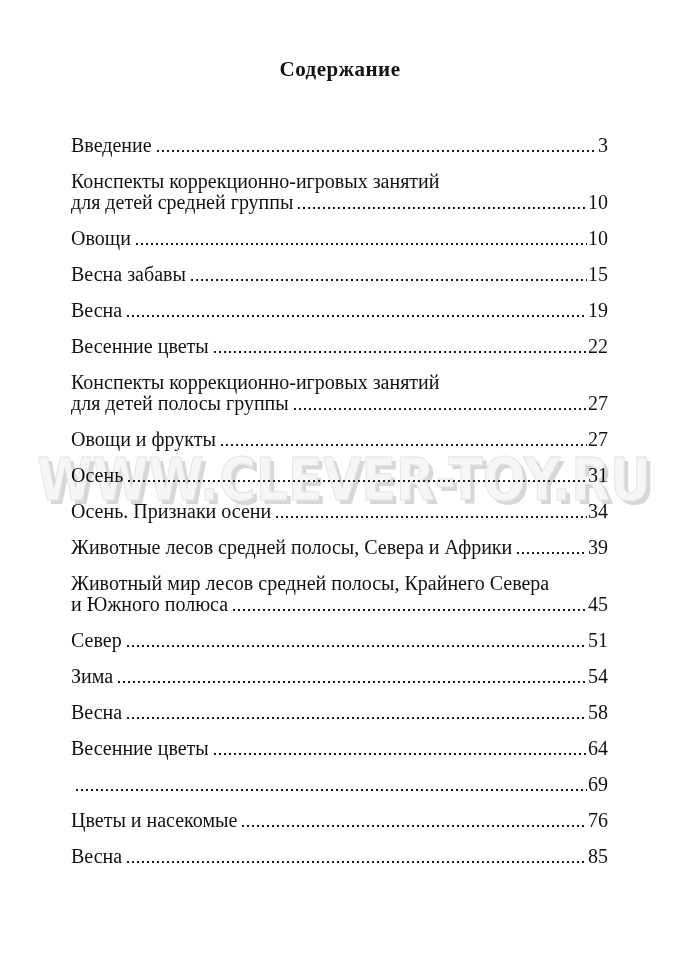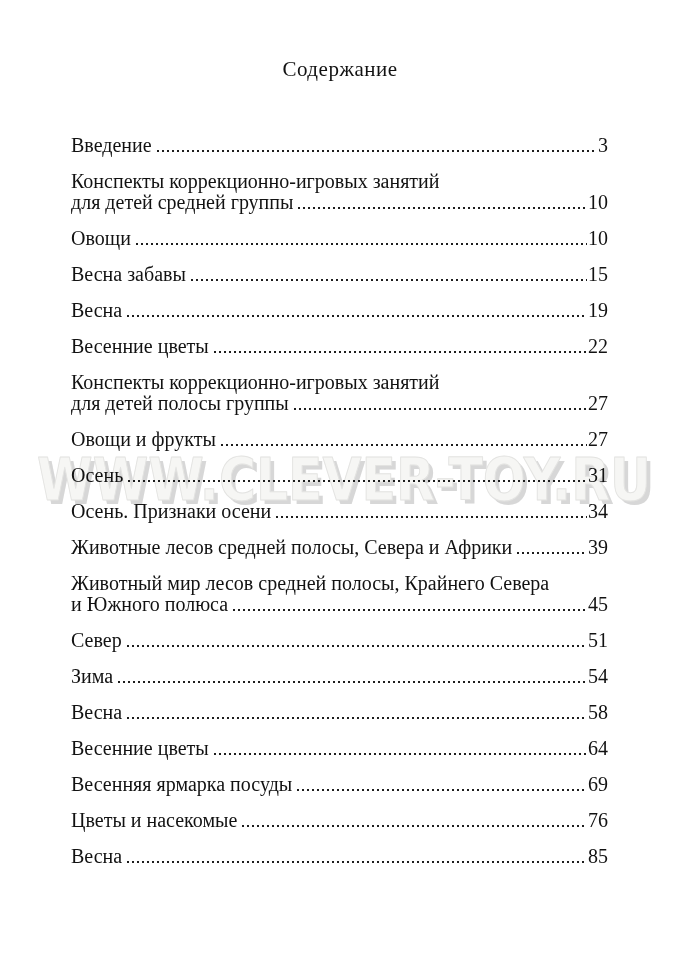--- a/index.html
+++ b/index.html
@@ -33,21 +33,21 @@
   }
   .content {
     position: relative;
     z-index: 1;
   }
   .title {
     margin: 56px 0 0 0;
     text-align: center;
     font-size: 21px;
     line-height: 27px;
-    font-weight: normal;
+    font-weight: bold;
     letter-spacing: 0.5px;
   }
   .toc {
     margin: 52px 72px 0 71px;
   }
   .toc-entry {
     font-size: 20px;
     line-height: 21px;
     margin-bottom: 15px;
   }
@@ -234,21 +234,20 @@
     <div class="toc-line">
       <span class="toc-label">Весенние цветы</span>
       <span class="leader"></span>
       <span class="toc-page">64</span>
     </div>
   </div>
 
   <div class="toc-entry">
 
     <div class="toc-line">
-      <span class="toc-label">Весенняя ярмарка посуды</span>
       <span class="leader"></span>
       <span class="toc-page">69</span>
     </div>
   </div>
 
   <div class="toc-entry">
 
     <div class="toc-line">
       <span class="toc-label">Цветы и насекомые</span>
       <span class="leader"></span>

